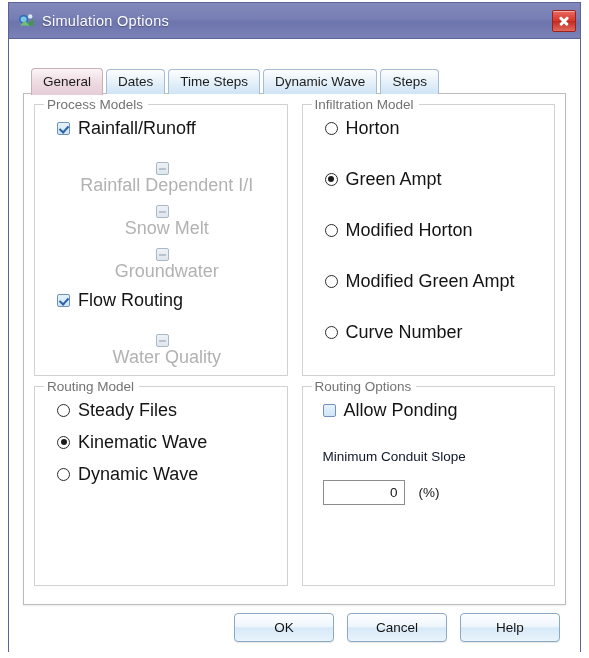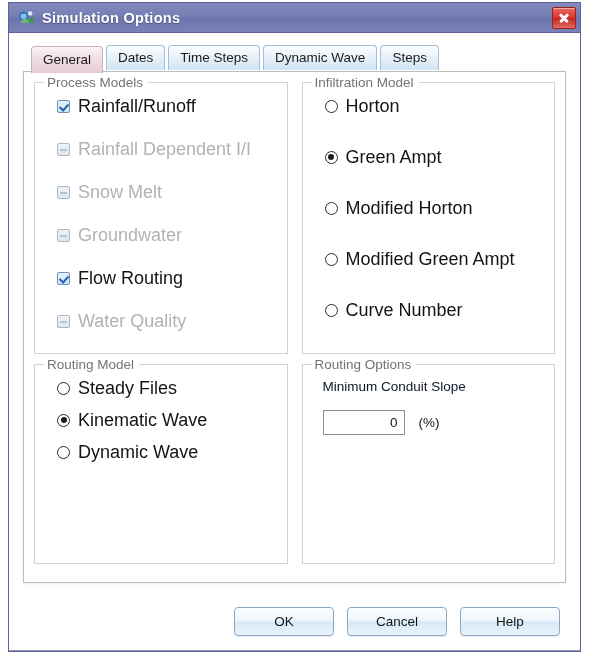--- a/index.html
+++ b/index.html
@@ -23,28 +23,27 @@
     height: 650px;
     background: #ffffff;
     border: 1px solid #5b6399;
     box-sizing: border-box;
     box-shadow: 0 0 0 1px #8f95bd inset;
   }
 
   
   .titlebar {
     position: relative;
-    height: 30px;
+    height: 36px;
     background: linear-gradient(to bottom, #8289bb 0%, #777eb4 45%, #6d75ad 55%, #7a81b7 100%);
     border-bottom: 1px solid #5b6399;
     display: flex;
     align-items: center;
     padding: 0 4px 0 8px;
     box-sizing: border-box;
-    font-weight: bold;
   }
   .app-icon {
     width: 18px;
     height: 18px;
     flex: 0 0 18px;
     margin-right: 7px;
     position: relative;
   }
   .title-text {
     color: #ffffff;
@@ -84,24 +83,26 @@
     position: relative;
     height: calc(100% - 31px);
     background: #ffffff;
     padding: 12px 14px 0 14px;
     box-sizing: border-box;
   }
 
   
   .tabstrip {
     display: flex;
+    align-items: flex-end;
     height: 27px;
     position: relative;
     z-index: 3;
     padding-left: 8px;
+    margin-top: 16px;
   }
   .tab {
     height: 25px;
     line-height: 24px;
     padding: 0 11px;
     margin-right: 3px;
     font-size: 13.5px;
     color: #1c1c1c;
     border: 1px solid #a6bcd4;
     border-bottom: none;
@@ -165,21 +166,21 @@
     align-items: center;
     height: 18px;
     margin: 0 0 0 10px;
     cursor: pointer;
   }
   .opt-label {
     font-size: 18px;
     color: #141414;
     white-space: nowrap;
   }
-  .opt-row.disabled { cursor: default; }
+  .opt-row.disabled { cursor: default; flex-direction: column; }
   .opt-row.disabled .opt-label { color: #b2b2b2; }
 
   
   .process-list .opt-row { margin-bottom: 25px; }
   .process-list .opt-row:last-child { margin-bottom: 0; }
   .infil-list .opt-row { margin-bottom: 33px; }
   .infil-list .opt-row:last-child { margin-bottom: 0; }
   .routing-list .opt-row { margin-bottom: 14px; }
   .routing-list .opt-row:last-child { margin-bottom: 0; }
 
@@ -419,20 +420,24 @@
               <span class="rb"></span>
               <span class="opt-label">Dynamic Wave</span>
             </div>
 
           </div>
         </div>
 
         <div class="groupbox">
           <div class="group-title">Routing Options</div>
 
+          <div class="opt-row ponding-row">
+            <span class="cb"></span>
+            <span class="opt-label">Allow Ponding</span>
+          </div>
 
           <div class="field-label">Minimum Conduit Slope</div>
 
           <div class="field-row">
             <input class="num-input" type="text" value="0" style="">
             <span class="unit-label">(%)</span>
           </div>
 
         </div>
 

